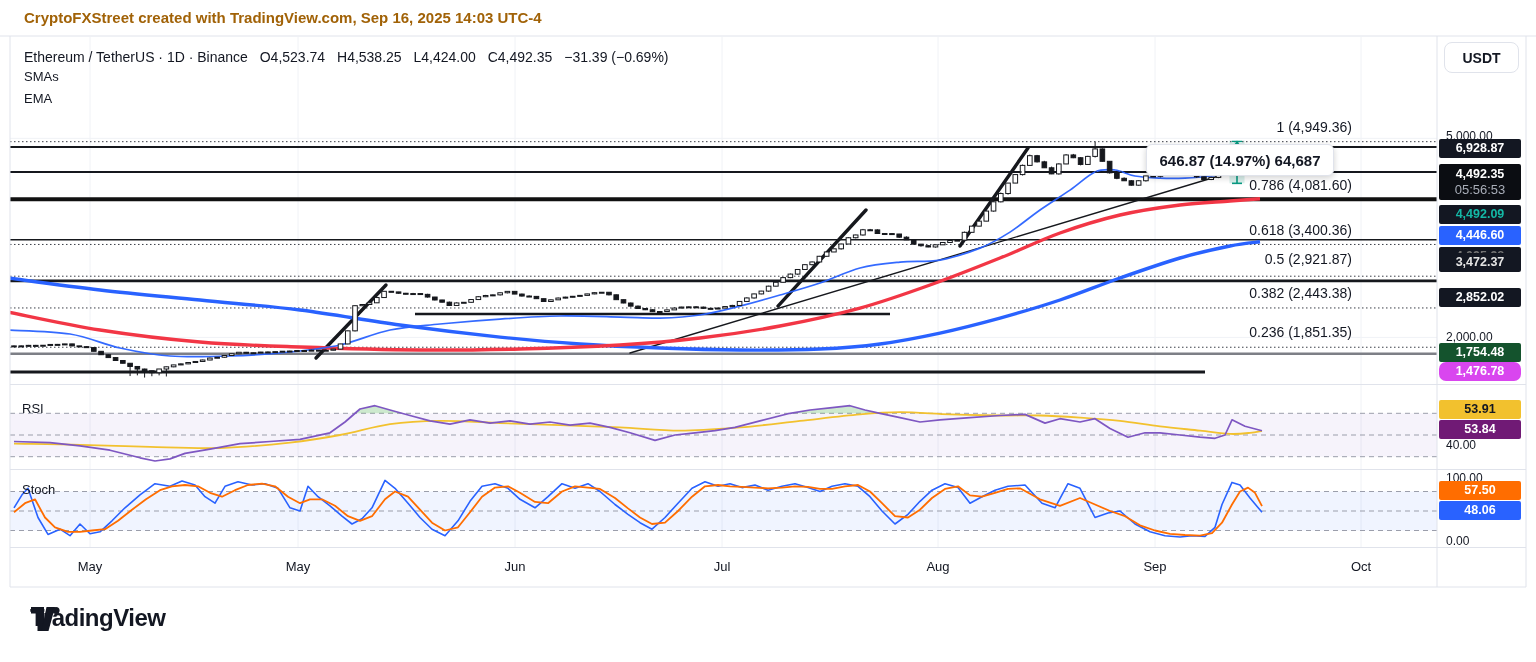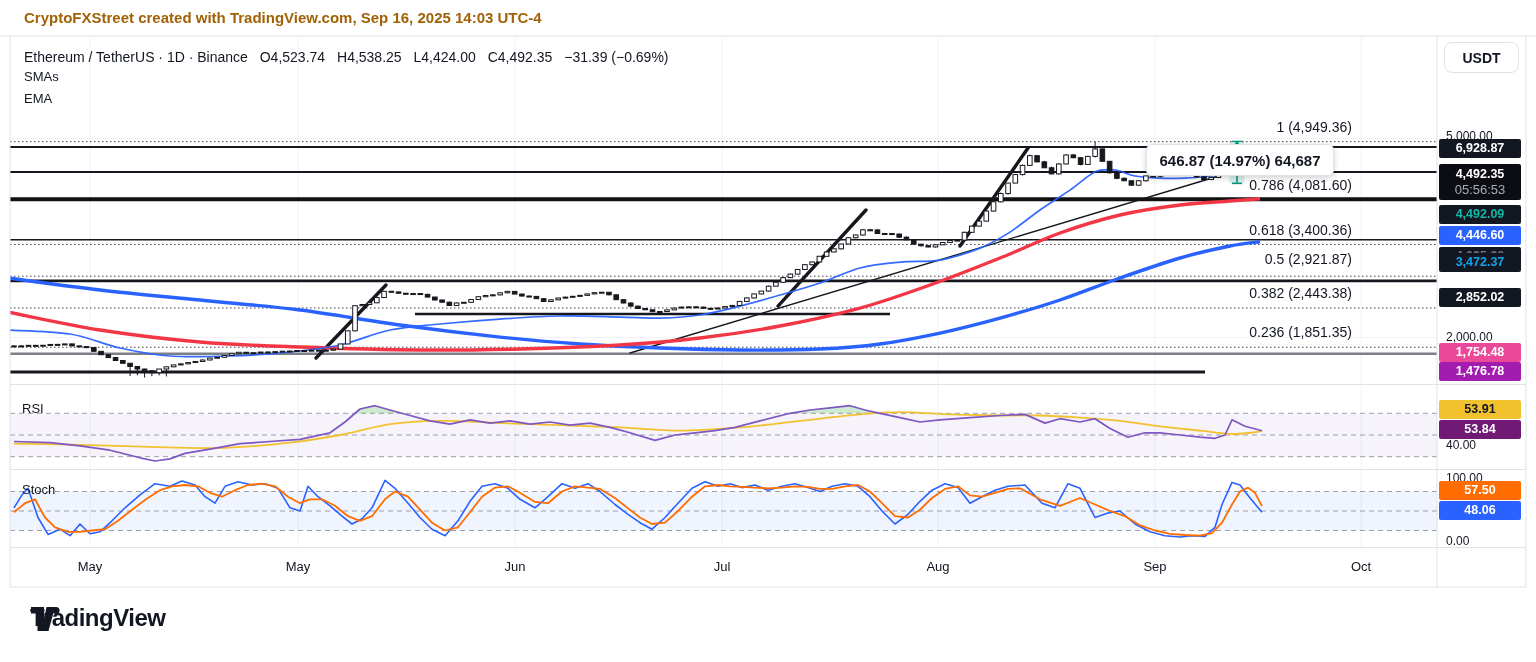--- a/index.html
+++ b/index.html
@@ -513,30 +513,30 @@
       </div>
       <div class="badge abs" style="top: 204.5px; background: rgb(19, 23, 34); color: #14b8a6;">
         <span>4,492.09</span>
       </div>
       <div class="badge abs" style="top: 225.5px; background: rgb(41, 98, 255); color: rgb(255, 255, 255);">
         <span>4,446.60</span>
       </div>
       <div class="badge abs" style="top: 246.5px; background: rgb(19, 23, 34); color: #737373;">
         <span>4,095.98</span>
       </div>
-      <div class="badge abs" style="top: 253px; background: rgb(19, 23, 34); color: #0ea5e9;">
+      <div class="badge abs" style="top: 253px; background: rgb(19, 23, 34); color: #e5e5e5;">
         <span>3,472.37</span>
       </div>
       <div class="badge abs" style="top: 287.5px; background: rgb(19, 23, 34); color: rgb(255, 255, 255);">
         <span>2,852.02</span>
       </div>
-      <div class="badge abs" style="top: 342.5px; background: #ec4899; color: rgb(255, 255, 255);">
+      <div class="badge abs" style="top: 342.5px; background: #14532d; color: rgb(255, 255, 255);">
         <span>1,754.48</span>
       </div>
-      <div class="badge abs" style="top: 361.5px; background: #a21caf; color: rgb(255, 255, 255);">
+      <div class="badge abs" style="top: 361.5px; background: #d946ef; color: rgb(255, 255, 255); border-radius: 7px;">
         <span>1,476.78</span>
       </div>
       <div class="badge abs" style="top: 399.5px; background: rgb(242, 193, 46); color: rgb(19, 23, 34);">
         <span>53.91</span>
       </div>
       <div class="badge abs" style="top: 419.5px; background: #701a75; color: rgb(255, 255, 255); align-items: flex-end;">
         <span>53.84</span>
       </div>
       <div class="badge abs" style="top: 480.5px; background: rgb(255, 109, 0); color: rgb(255, 255, 255);">
         <span>57.50</span>

